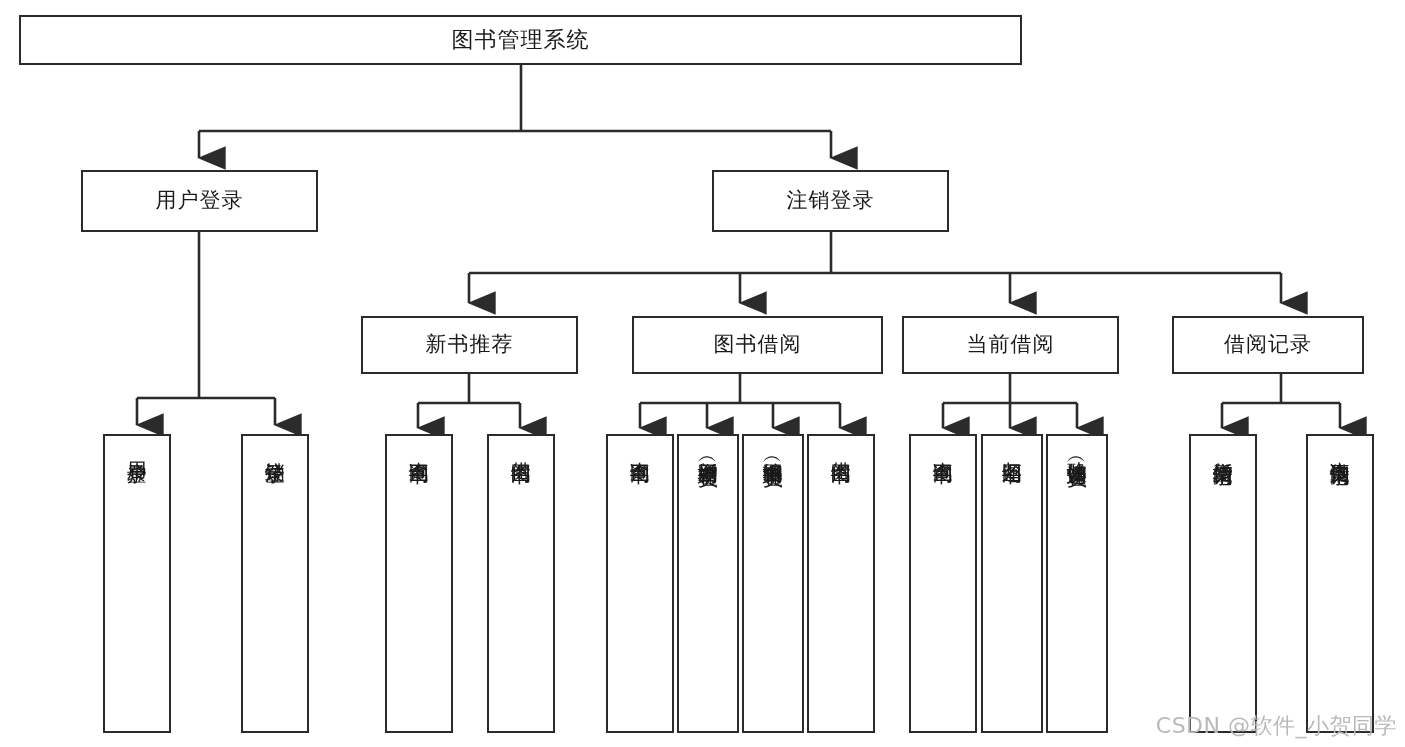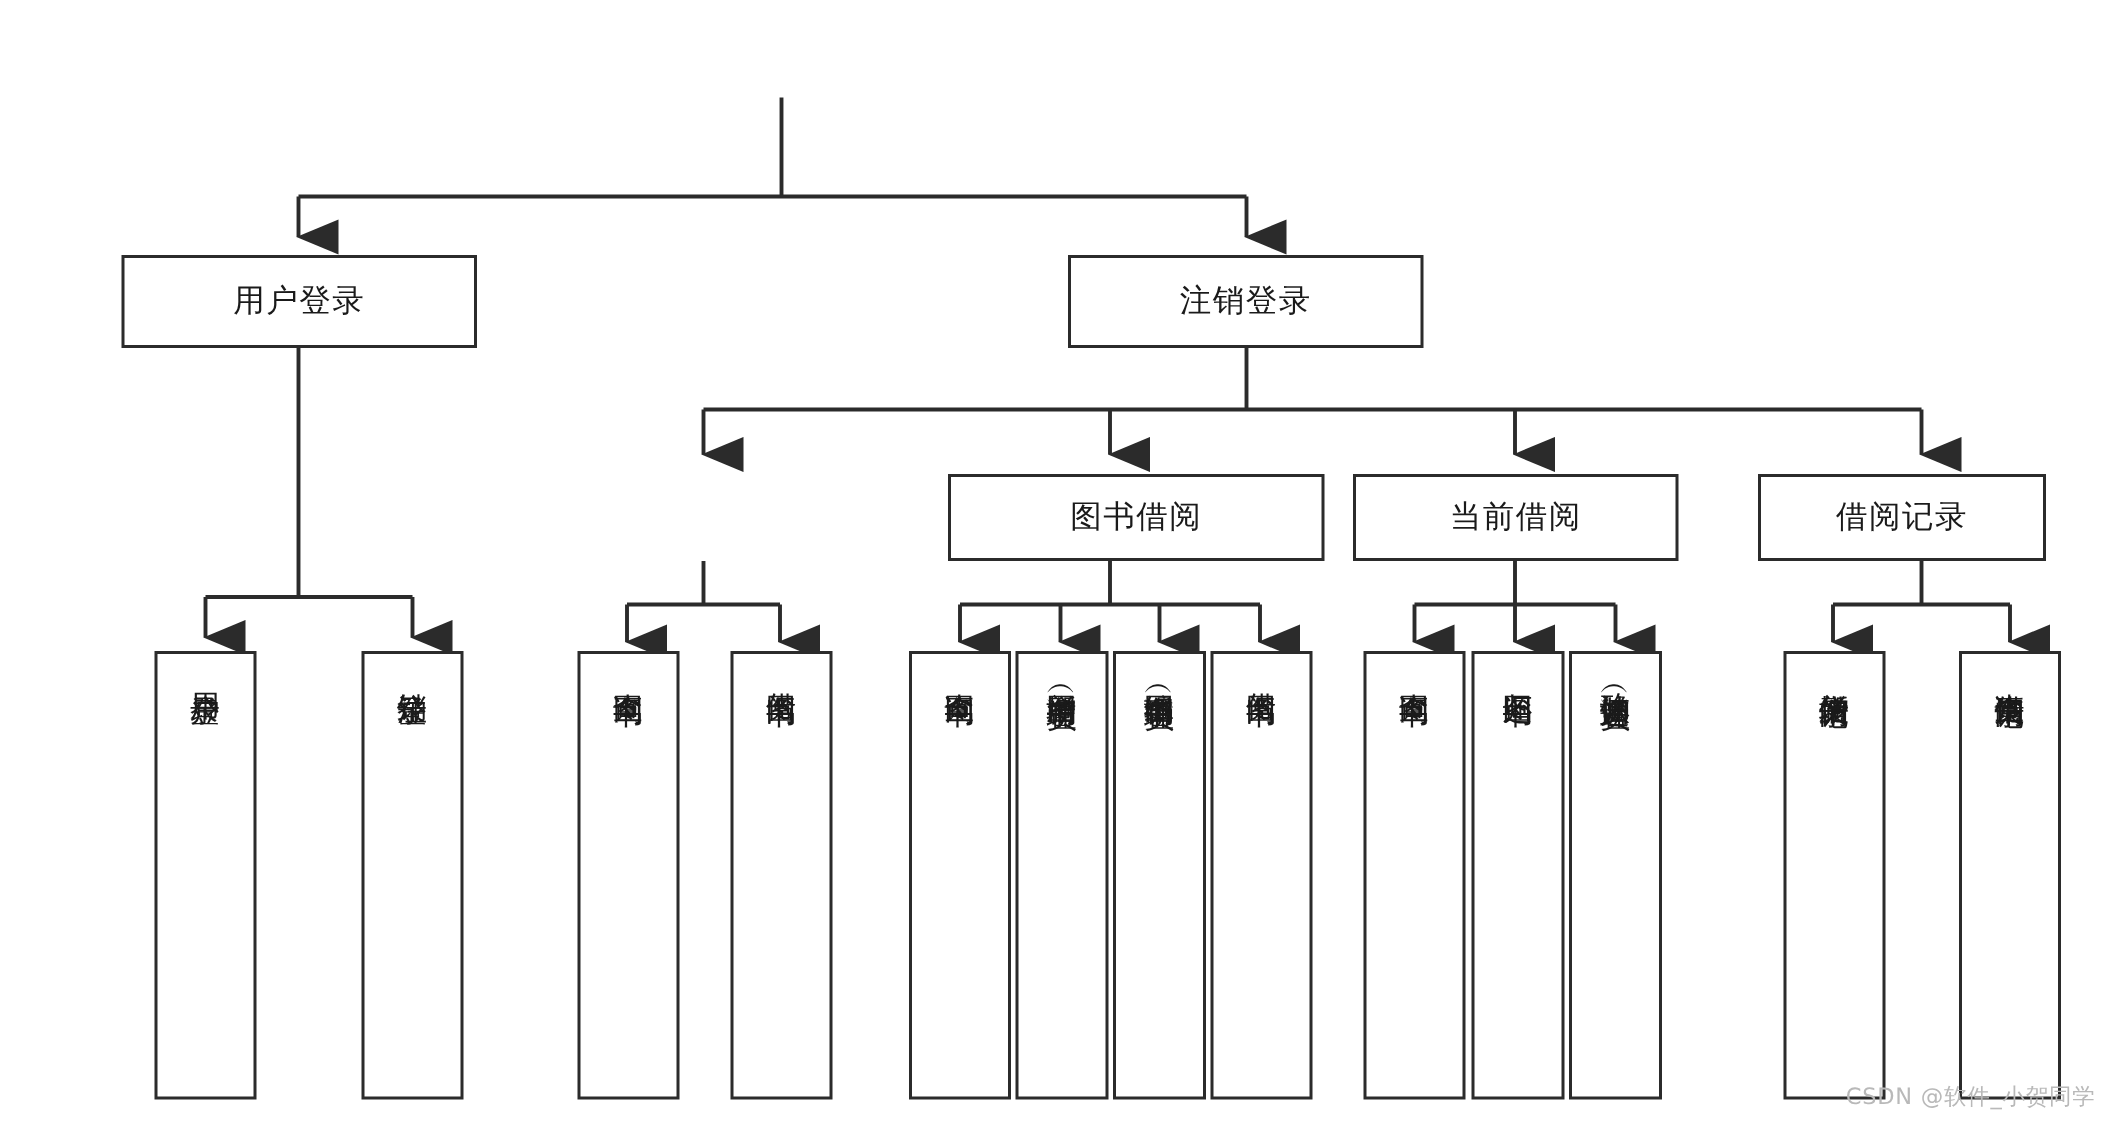--- a/index.html
+++ b/index.html
@@ -54,21 +54,21 @@
     writing-mode: vertical-rl;
     text-orientation: upright;
     line-height: 1.02;
     white-space: nowrap;
     display: block;
   }
   .watermark {
     position: absolute;
     right: 8px;
     bottom: 6px;
-    font-size: 15px;
+    font-size: 22px;
     color: #b9b9b9;
     letter-spacing: 0.5px;
     white-space: nowrap;
   }
 </style>
 </head>
 <body>
 
 <div id="canvas">
 
@@ -116,24 +116,26 @@
       <path d="M 1010 403 L 1010 428" marker-end="url(#arrow)"></path>
       <path d="M 1077 403 L 1077 428" marker-end="url(#arrow)"></path>
 
       <path d="M 1281 374 L 1281 403"></path>
       <path d="M 1222 403 L 1340 403"></path>
       <path d="M 1222 403 L 1222 428" marker-end="url(#arrow)"></path>
       <path d="M 1340 403 L 1340 428" marker-end="url(#arrow)"></path>
     </g>
   </svg>
 
+  <div class="node h root" style="left:19px; top:15px; width:1003px; height:50px;">图书管理系统</div>
 
   <div class="node h" style="left:81px; top:170px; width:237px; height:62px;">用户登录</div>
   <div class="node h" style="left:712px; top:170px; width:237px; height:62px;">注销登录</div>
 
+  <div class="node h" style="left:361px; top:316px; width:217px; height:58px;">新书推荐</div>
   <div class="node h" style="left:632px; top:316px; width:251px; height:58px;">图书借阅</div>
   <div class="node h" style="left:902px; top:316px; width:217px; height:58px;font-family:Liberation Serif, serif;">当前借阅</div>
   <div class="node h" style="left:1172px; top:316px; width:192px; height:58px;">借阅记录</div>
 
   <div class="node leaf" style="left:103px; top:434px; width:68px; height:299px;">
     <span class="leaf-text">用户登录</span>
   </div>
   <div class="node leaf" style="left:241px; top:434px; width:68px; height:299px;">
     <span class="leaf-text">注销登录</span>
   </div>

